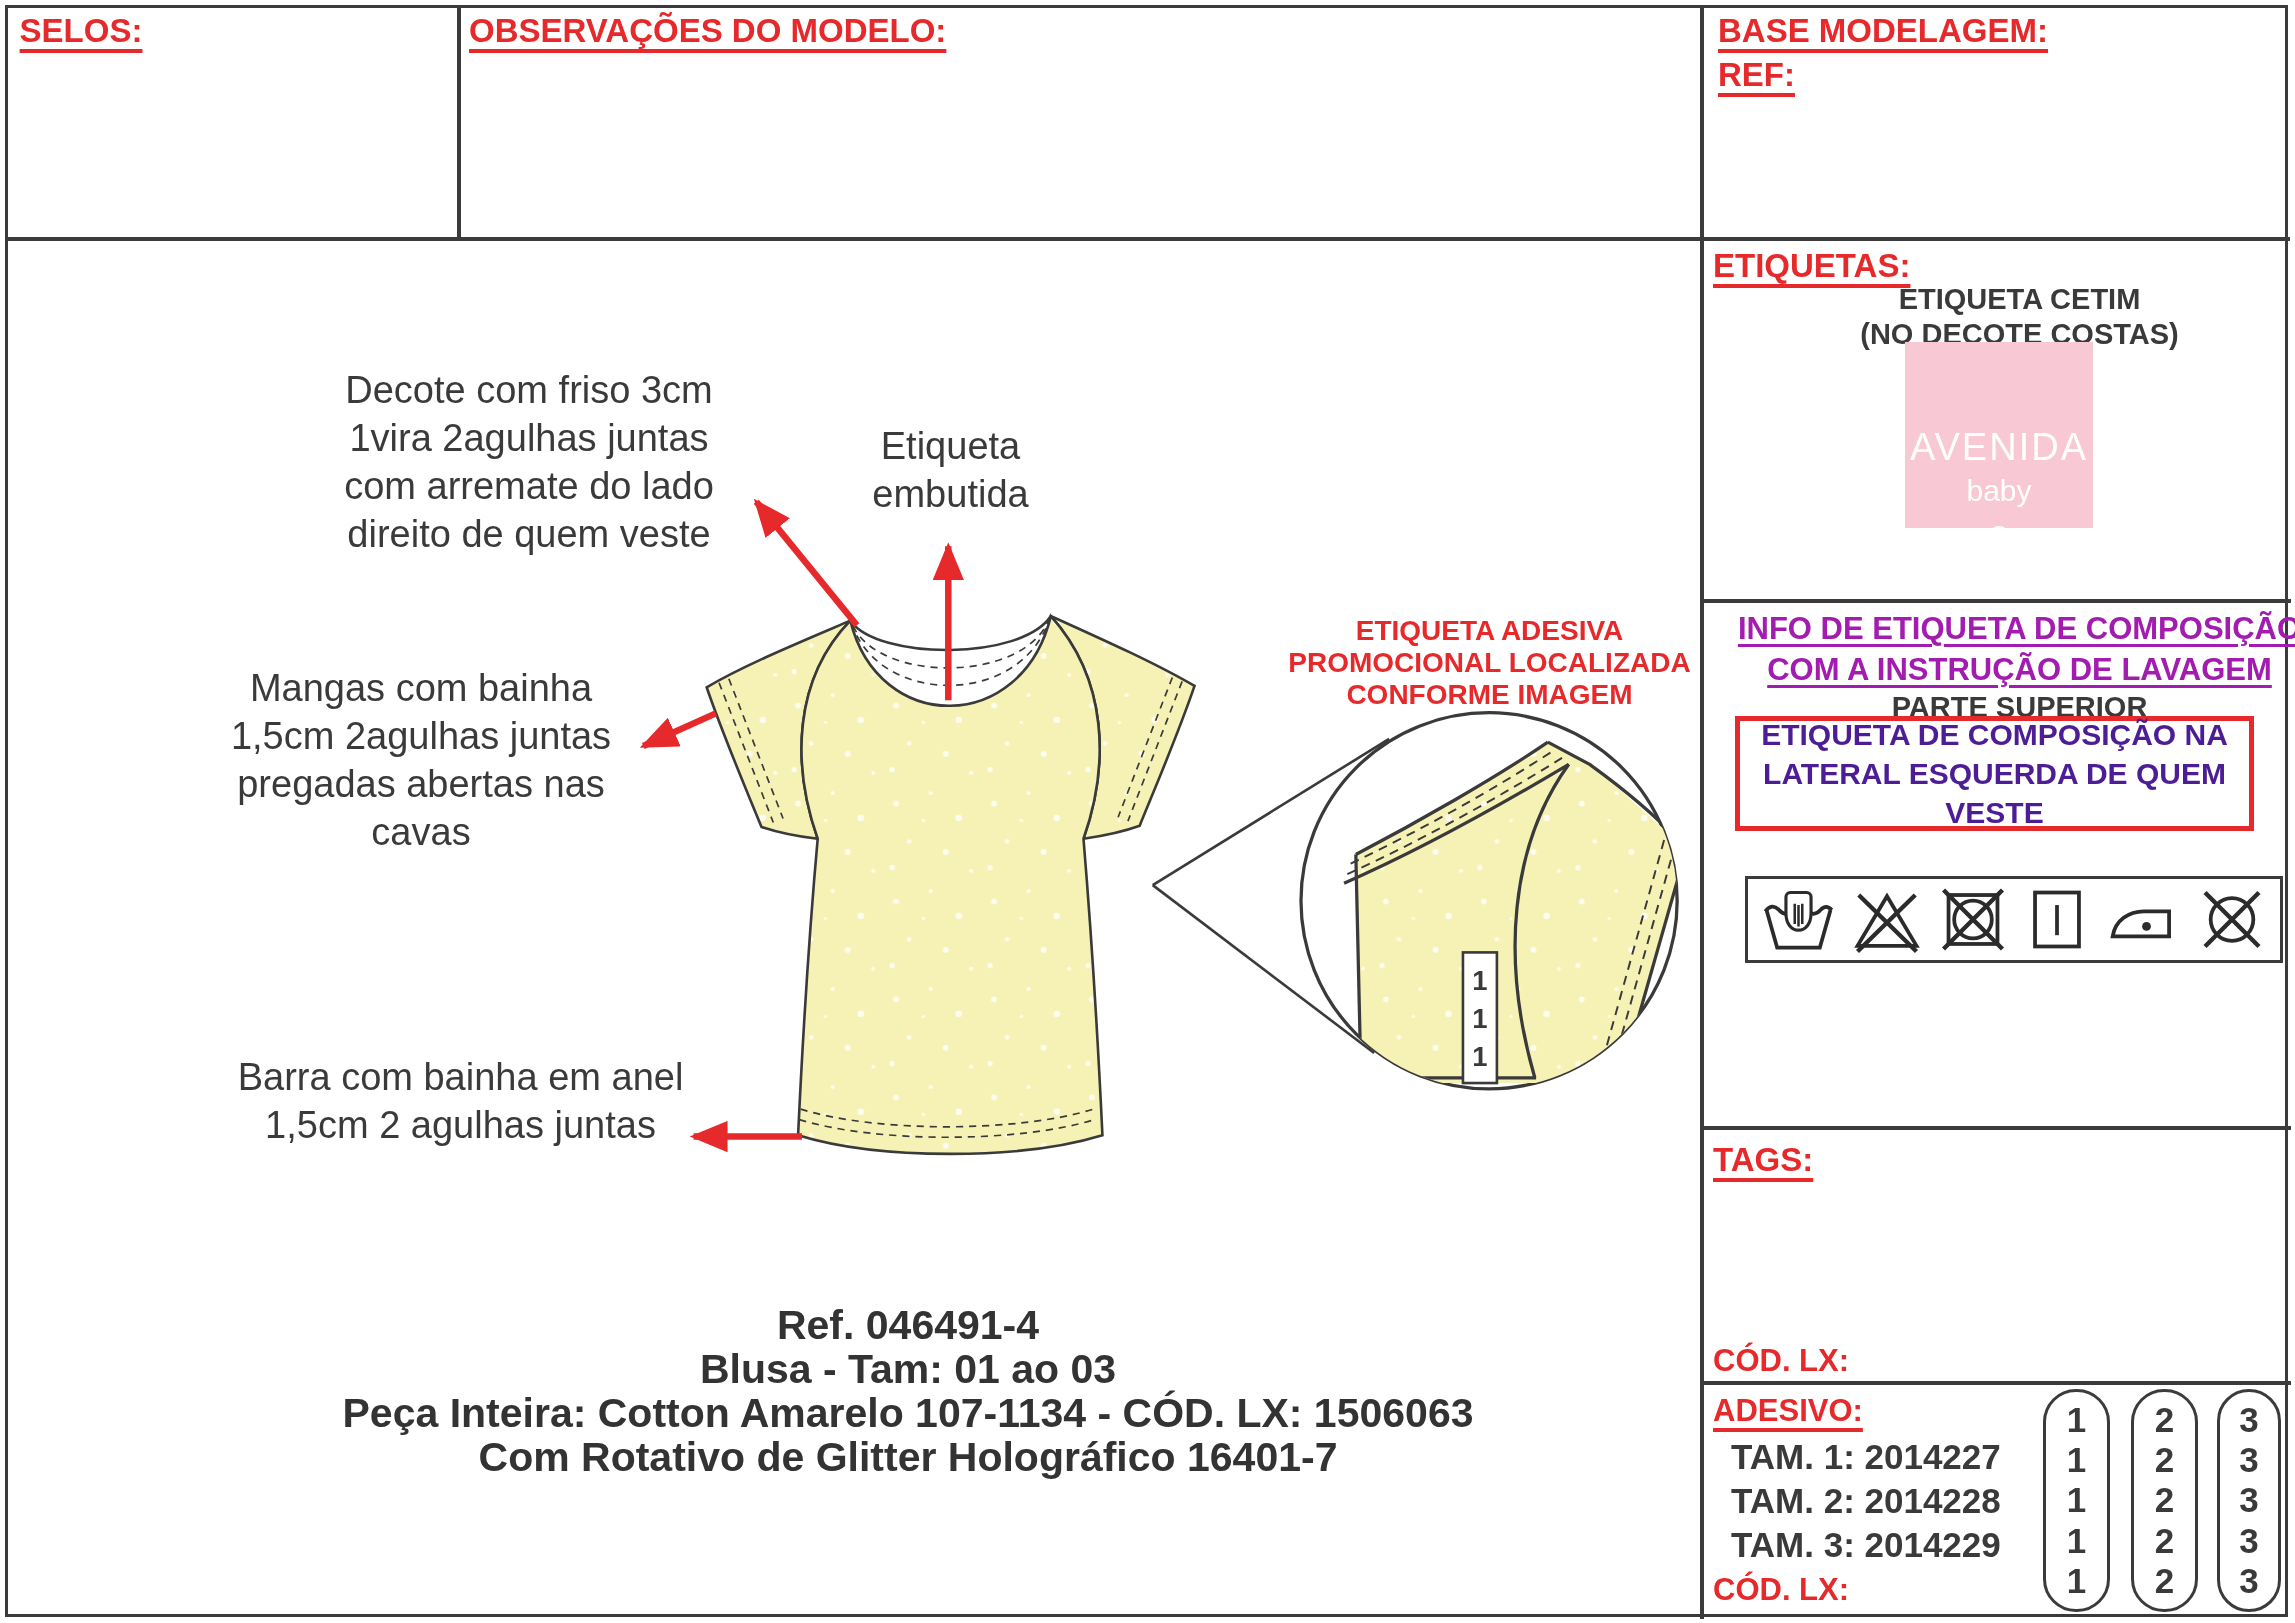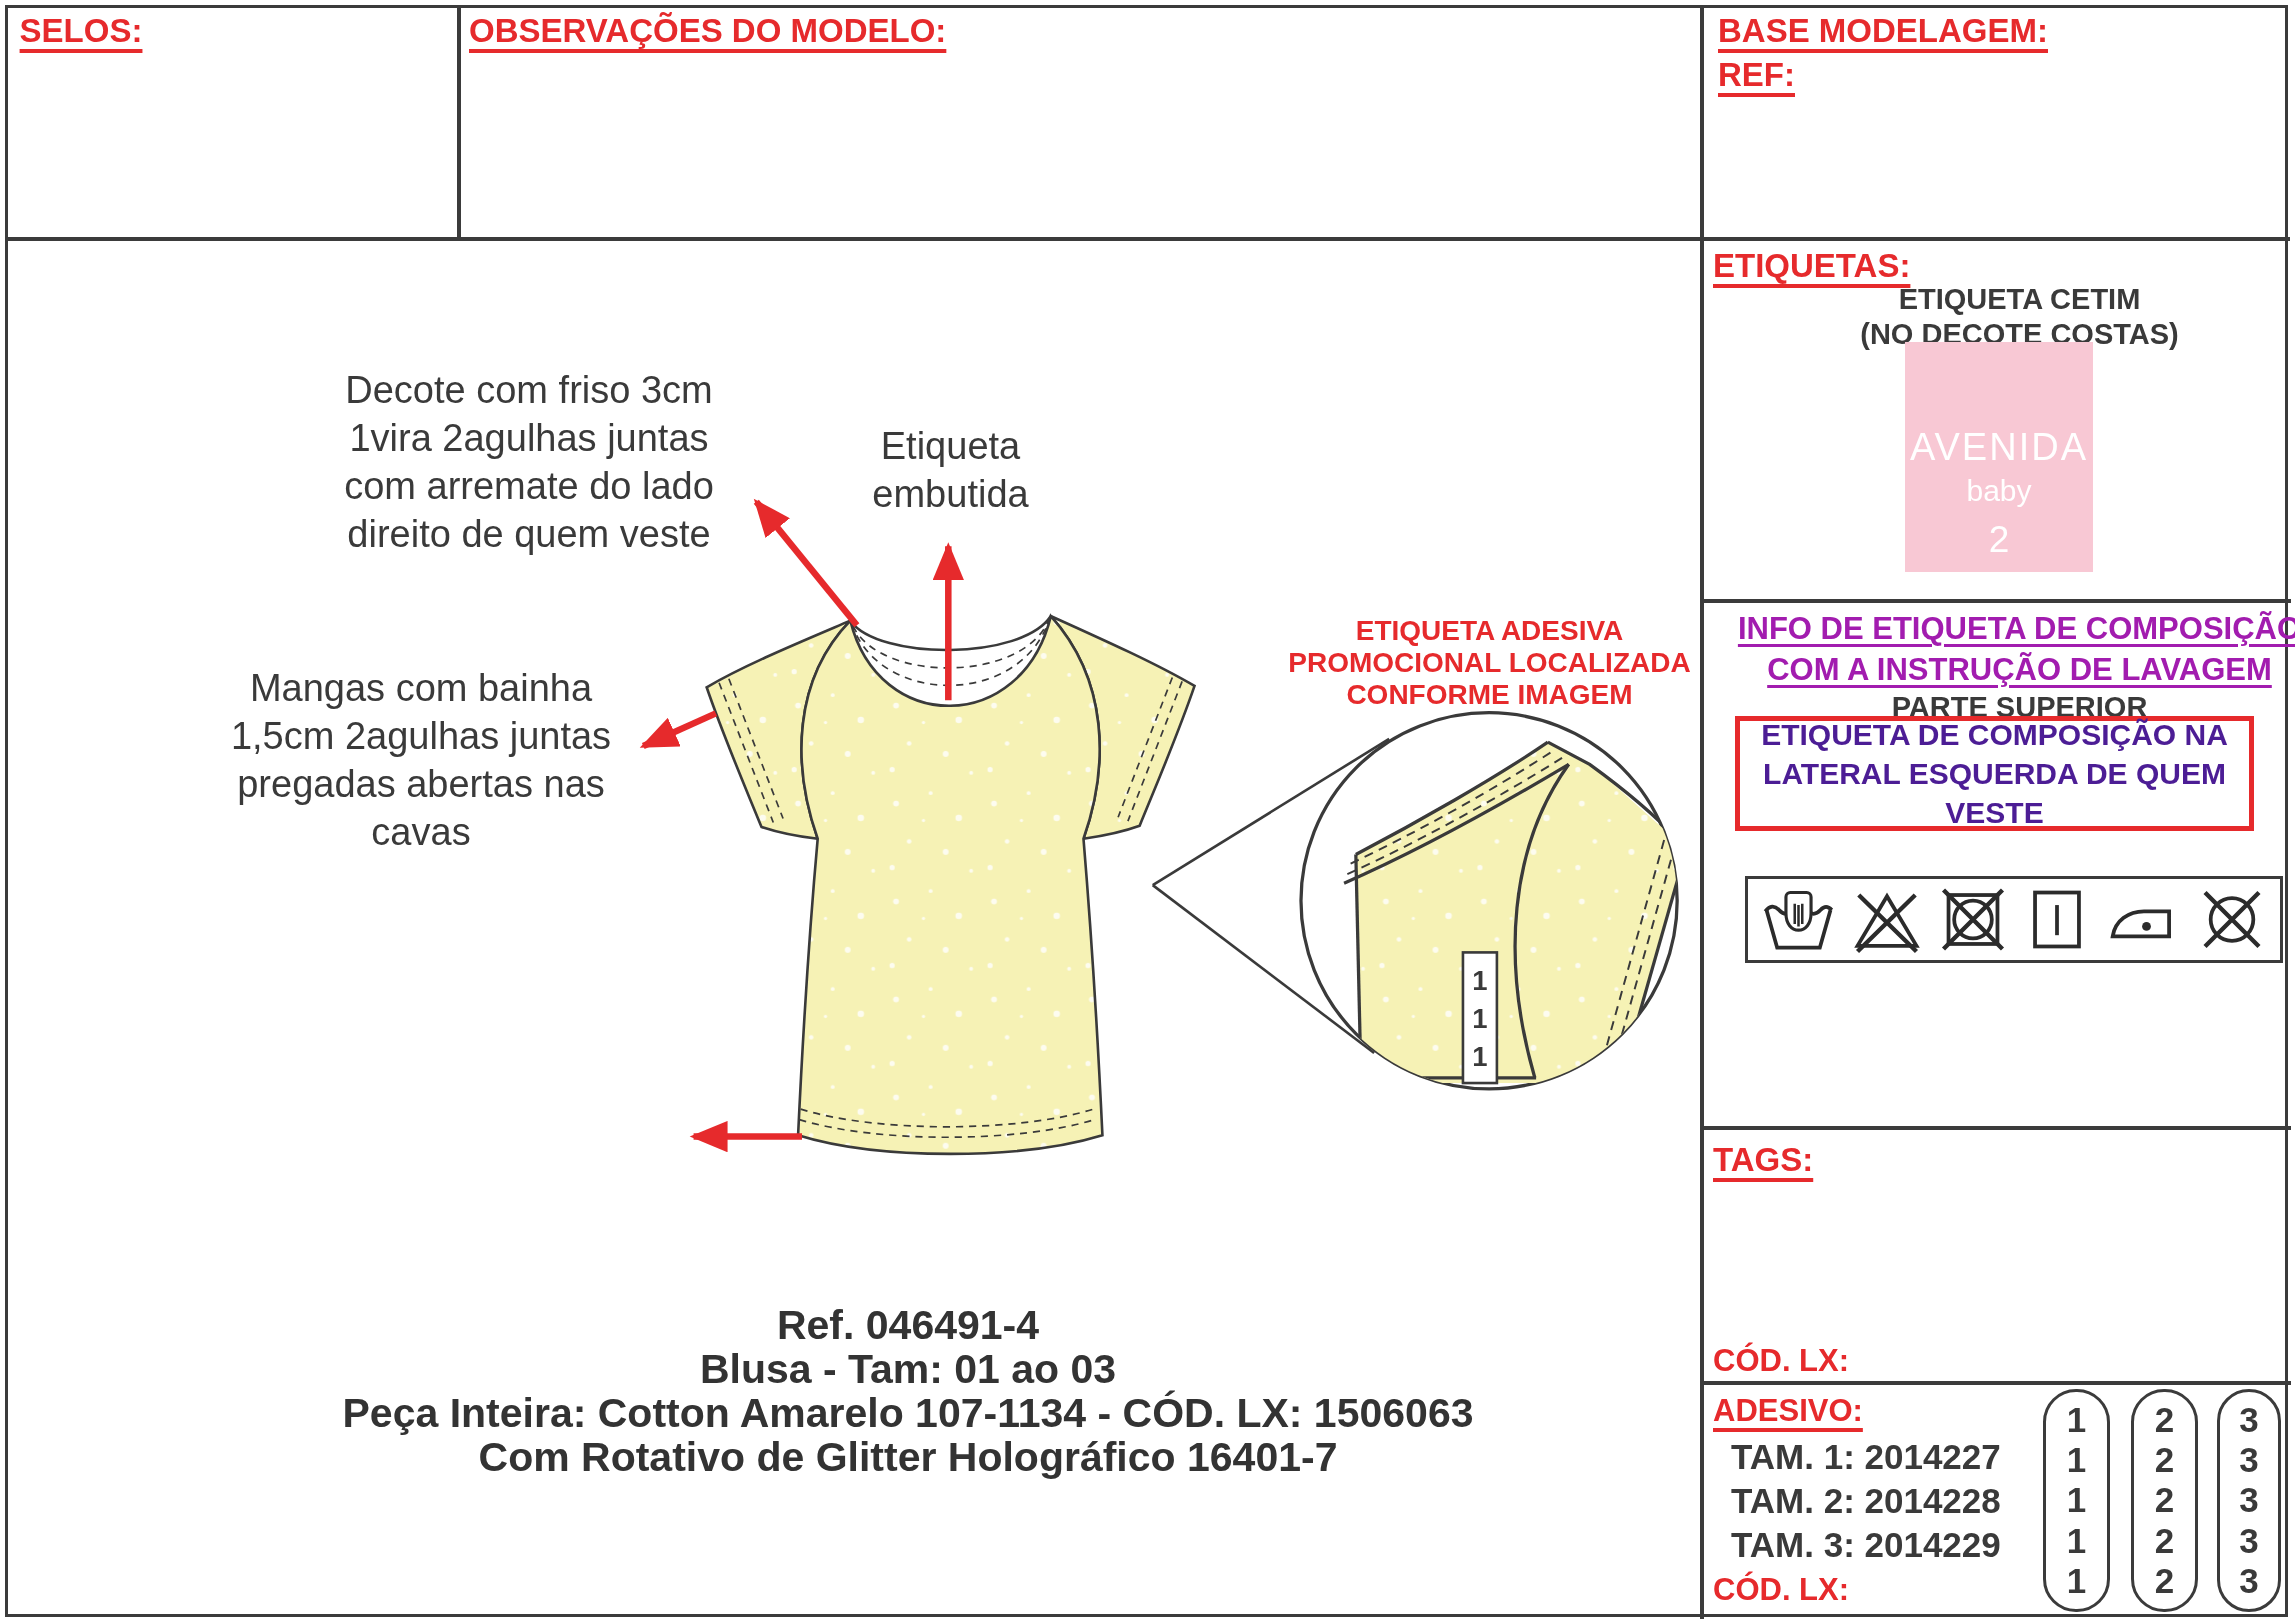--- a/index.html
+++ b/index.html
@@ -9,21 +9,21 @@
   .bline{position:absolute; background:#3b3b3b;}
   .outer{position:absolute; left:5.2px; top:5.2px; width:2277px; height:1606px; border:3.9px solid #3b3b3b;}
   .red-header{color:#e62a2c; font-weight:bold; font-size:33px;
               text-decoration:underline; text-decoration-thickness:3.9px; text-underline-offset:6.5px;}
   .red-label{color:#e62a2c; font-weight:bold; font-size:31px;}
   .preline{white-space:pre-line;}
   .annot{font-size:38px; line-height:48px; text-align:center; color:#3a3a3a;}
   .annot-red{font-size:28px; line-height:32px; font-weight:bold; text-align:center; color:#e62a2c;}
   .cetim{font-size:29px; line-height:35px; font-weight:bold; text-align:center; color:#3a3a3a;}
   .col-center{left:1704px; width:587px; text-align:center;padding-left:22px;}
-  .pink-label{left:1905px; top:342px; width:188px; height:230px; background:#f8c8d4;
+  .pink-label{left:1905px; top:342px; width:188px; height:186px; background:#f8c8d4;
               display:flex; flex-direction:column; align-items:center; color:#fff;}
   .pink-brand{margin-top:84px; font-size:38px; letter-spacing:2px;}
   .pink-sub{margin-top:5.2px; font-size:30px;}
   .pink-size{margin-top:10.5px; font-size:37px;}
   .info-title{font-size:31px; line-height:41px; font-weight:bold; color:#a21caf;}
   .info-title span{text-decoration:underline; text-decoration-thickness:3.3px; text-underline-offset:5.2px;}
   .parte{font-size:29px; font-weight:bold; color:#3a3a3a;}
   .redbox{left:1735px; top:716px; width:509px; height:105px; border:5.2px solid #e62a2c;
           display:flex; align-items:center; justify-content:center;}
   .redbox div{font-size:30px; line-height:39px; font-weight:bold; color:#4c1d95; text-align:center;}
@@ -259,20 +259,22 @@
   <div class="abs annot preline" style="left:274px;top:366px;width:510px;">Decote com friso 3cm
 1vira 2agulhas juntas
 com arremate do lado
 direito de quem veste</div>
   <div class="abs annot preline" style="left:820px;top:422px;width:261px;">Etiqueta
 embutida</div>
   <div class="abs annot preline" style="left:186px;top:664px;width:470px;">Mangas com bainha
 1,5cm 2agulhas juntas
 pregadas abertas nas
 cavas</div>
+  <div class="abs annot preline" style="left:209px;top:1053px;width:503px;">Barra com bainha em anel
+1,5cm 2 agulhas juntas</div>
   <div class="abs annot-red preline" style="left:1261px;top:615px;width:457px;">ETIQUETA ADESIVA
 PROMOCIONAL LOCALIZADA
 CONFORME IMAGEM</div>
 
   <div class="abs footer">
     <div>Ref. 046491-4</div>
     <div>Blusa - Tam: 01 ao 03</div>
     <div>Peça Inteira: Cotton Amarelo 107-1134 - CÓD. LX: 1506063</div>
     <div>Com Rotativo de Glitter Holográfico 16401-7</div>
   </div>

